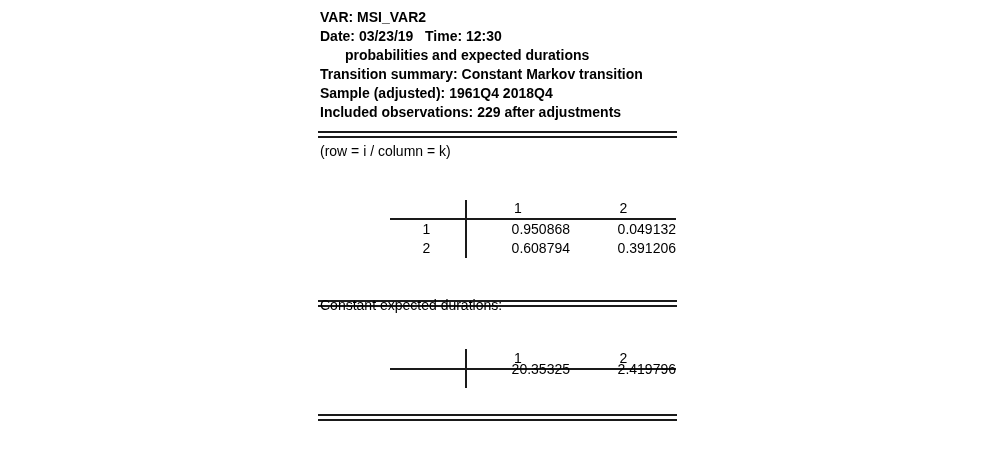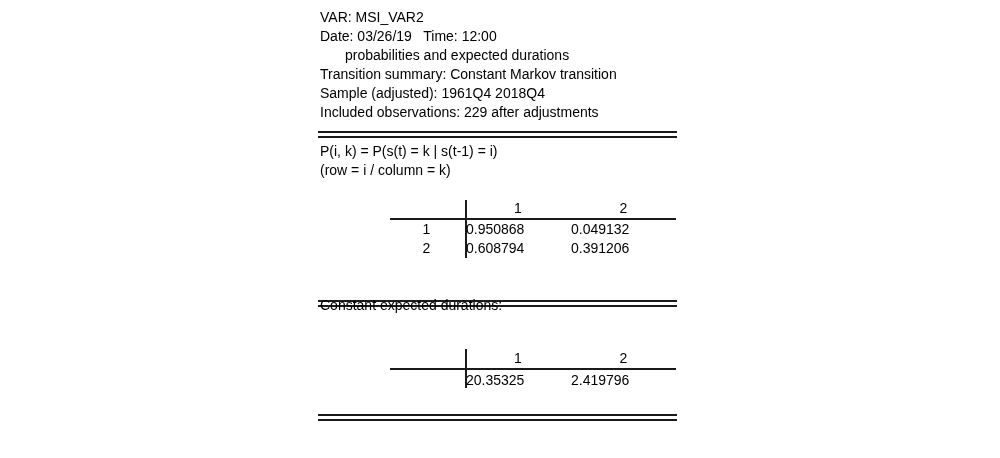--- a/index.html
+++ b/index.html
@@ -14,21 +14,21 @@
     font-family: "Liberation Sans", sans-serif;
     font-size: 14px;
     line-height: 19px;
     color: #000000;
     overflow: hidden;
   }
   .abs { position: absolute; }
   .pre { white-space: pre; }
 
   
-  .header-block { left: 320px; top: 8px; width: 370px; }
+  .header-block { left: 320px; top: 8px; width: 370px; font-weight: bold; }
   .header-block .line { white-space: pre; }
   .header-block .line.indent { padding-left: 25px; }
 
   
   .rule-double {
     box-sizing: border-box;
     height: 7px;
     border-top: 2px solid #1a1a1a;
     border-bottom: 2px solid #1a1a1a;
     left: 318px;
@@ -52,38 +52,37 @@
     width: 286px;
     height: 2px;
     background: #1a1a1a;
   }
   .stat-table .row { position: absolute; left: 0; width: 286px; height: 19px; }
   .stat-table .cell { position: absolute; top: 0; height: 19px; }
   .cell-label { left: 0;   width: 73px;  text-align: center; }
   .cell-c1    { left: 76px;  width: 104px; }
   .cell-c2    { left: 181px; width: 105px; }
   .cell-head  { text-align: center; }
-  .cell-num   { }
+  .cell-num   { text-align: right; }
 </style>
 </head>
 <body>
 
 <div class="abs header-block">
   <div class="line">VAR: MSI_VAR2</div>
-  <div class="line">Date: 03/26/19   Time: 12:00</div>
+  <div class="line">Date: 03/23/19   Time: 12:30</div>
   <div class="line indent">probabilities and expected durations</div>
   <div class="line">Transition summary: Constant Markov transition</div>
   <div class="line">Sample (adjusted): 1961Q4 2018Q4</div>
   <div class="line">Included observations: 229 after adjustments</div>
 </div>
 
 <div class="abs rule-double" style="top:131px;"></div>
 
 <div class="abs section-block" style="top:142px;">
-  <div class="pre">P(i, k) = P(s(t) = k | s(t-1) = i)</div>
   <div class="pre">(row = i / column = k)</div>
 </div>
 
 <div class="abs stat-table" style="top:199px; height:60px;">
   <div class="vline" style="top:1px; height:58px;"></div>
   <div class="row" style="top:0;">
     <div class="cell cell-c1 cell-head">1</div>
     <div class="cell cell-c2 cell-head">2</div>
   </div>
   <div class="hline" style="top:19px;"></div>
@@ -105,20 +104,20 @@
   <div class="pre">Constant expected durations:</div>
 </div>
 
 <div class="abs stat-table" style="top:349px; height:41px;">
   <div class="vline" style="top:0; height:39px;"></div>
   <div class="row" style="top:0;">
     <div class="cell cell-c1 cell-head">1</div>
     <div class="cell cell-c2 cell-head">2</div>
   </div>
   <div class="hline" style="top:19px;"></div>
-  <div class="row" style="top:22px;">
+  <div class="row" style="top:11px;">
     <div class="cell cell-label"></div>
     <div class="cell cell-c1 cell-num">20.35325</div>
     <div class="cell cell-c2 cell-num">2.419796</div>
   </div>
 </div>
 
 <div class="abs rule-double" style="top:414px;"></div>
 
 </body></html>

